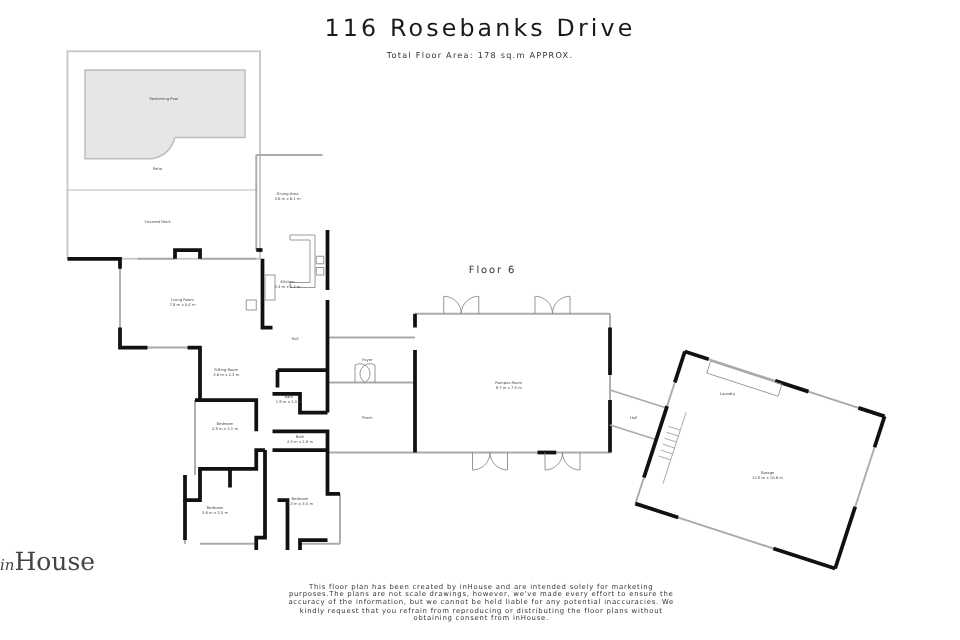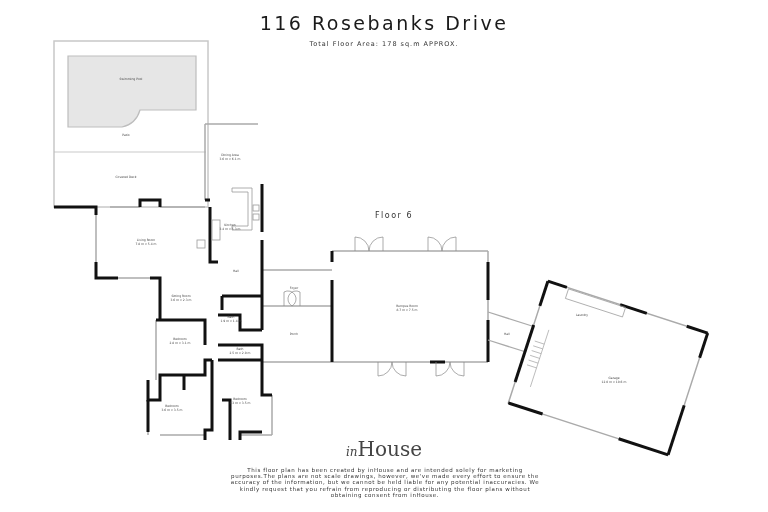--- a/index.html
+++ b/index.html
@@ -2,21 +2,21 @@
 <html><head>
 <meta charset="utf-8">
 <style>
   html, body { margin:0; padding:0; background:#ffffff; }
   body { width:768px; height:512px; position:relative; overflow:hidden; font-family:"DejaVu Sans", sans-serif; color:#222; }
   .title { position:absolute; left:0; width:768px; top:12px; text-align:center; font-size:19px; letter-spacing:2.5px; color:#1a1a1a; font-family:"DejaVu Sans", sans-serif; }
   .subtitle { position:absolute; left:0; width:768px; top:40px; text-align:center; font-size:6.5px; letter-spacing:1px; color:#333; }
   .floor-label { position:absolute; left:375px; top:211px; font-size:8px; letter-spacing:1.5px; color:#333; }
   svg.plan { position:absolute; left:0; top:0; }
   .rl { font-family:"DejaVu Sans", sans-serif; font-size:3px; fill:#444; text-anchor:middle; }
-  .brand { position:absolute; left:0; width:768px; top:437px; text-align:center; font-family:"DejaVu Serif", serif; font-size:20px; color:#444; letter-spacing:0px; }
+  .brand { position:absolute; left:0; width:768px; top:437px; text-align:left; font-family:"DejaVu Serif", serif; font-size:20px; color:#444; letter-spacing:0px; }
   .brand .script { font-style:italic; font-size:12px; }
   .disclaimer { position:absolute; left:225px; width:320px; top:467px; text-align:center; font-size:5.5px; line-height:6.2px; letter-spacing:0.6px; color:#333; }
 </style>
 </head>
 <body>
 
 <div class="title">116 Rosebanks Drive</div>
 <div class="subtitle">Total Floor Area: 178 sq.m APPROX.</div>
 <div class="floor-label">Floor 6</div>
 

